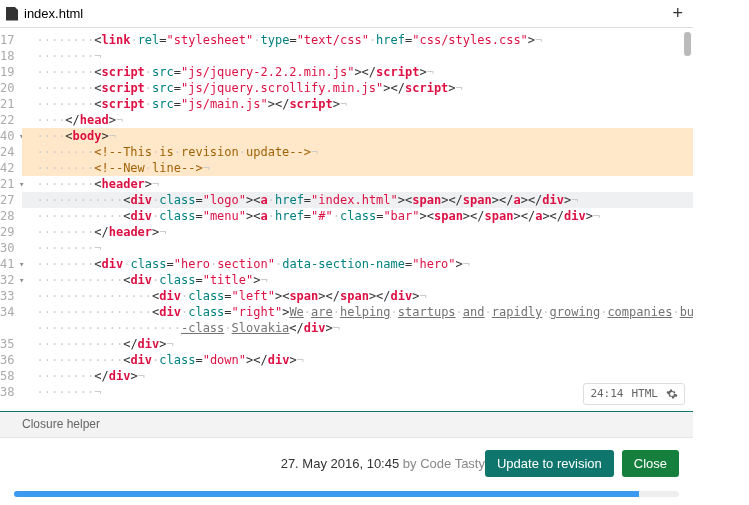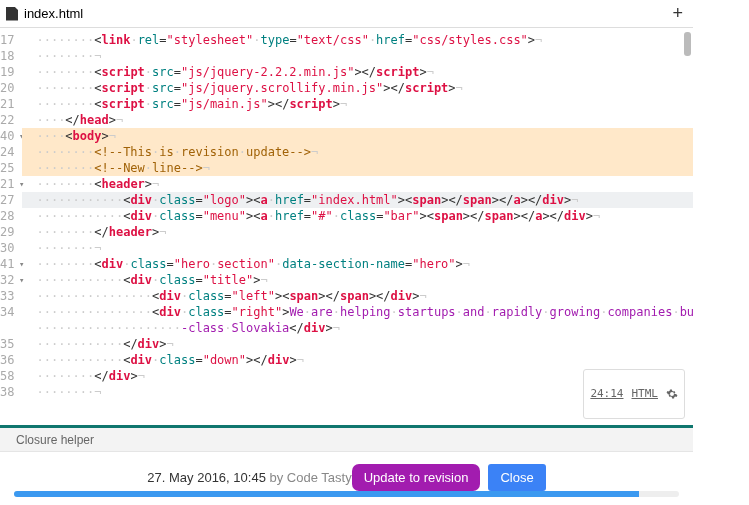--- a/index.html
+++ b/index.html
@@ -18,43 +18,43 @@
 .gutter .row { height: 16px; position: relative; }
 .gutter .fold::after { content: "▾"; position: absolute; right: -10px; font-size: 9px; color: #888; }
 .code { flex: 1; padding-top: 4px; white-space: pre; position: relative; }
 .code .row { height: 16px; padding-left: 14px; position: relative; }
 .hl-mod { background: #ffe8c9; }
 .hl-cursor { background: #eef0f2; }
 .t-tag { color: #d14; font-weight: bold; }
 .t-attr { color: #008080; }
 .t-str { color: #d14; }
 .t-punc { color: #333; }
-.t-txt { color: #a21caf; }
+.t-txt { color: #737373; text-decoration: underline; }
 .t-cmt { color: #a16207; }
 .ws { color: #ccc; }
 
 .scroll-thumb { position: absolute; right: 2px; top: 4px; width: 7px; height: 24px; background: #bbb; border-radius: 3px; }
 
 
-.status-pill { position: absolute; right: 8px; bottom: 6px; display: flex; align-items: center; gap: 8px; font-family: Menlo, Consolas, monospace; font-size: 11px; color: #666; background: #fff; border: 1px solid #ddd; border-radius: 3px; padding: 16px 6px; text-decoration: underline; }
+.status-pill { position: absolute; right: 8px; bottom: 6px; display: flex; align-items: center; gap: 8px; font-family: Menlo, Consolas, monospace; font-size: 11px; color: #666; background: #fff; border: 1px solid #ddd; border-radius: 3px; padding: 2px 6px; }
 .gear { width: 12px; height: 12px; display: inline-block; }
 .gear svg { width: 12px; height: 12px; fill: #666; }
 
 
-.closure { height: 26px; border-top: 3px solid #0f766e; background: #f3f3f3; font-size: 12px; color: #666; padding: 5px 16px; }
+.closure { height: 26px; border-top: 1px solid #0f766e; background: #f3f3f3; font-size: 12px; color: #666; padding: 5px 22px; }
 
 
 .footer { border-top: 1px solid #e5e5e5; padding: 12px 14px 8px; }
-.footer-row { display: flex; justify-content: center; align-items: center; }
+.footer-row { display: flex; justify-content: flex-end; align-items: center; margin-bottom: 14px; }
 .meta { font-size: 13px; color: #333; }
 .meta .by { color: #888; }
 .btns { display: flex; gap: 8px; }
 .btn { font-size: 13px; padding: 6px 12px; border-radius: 3px; border: none; cursor: pointer; }
-.btn-primary { background: #a21caf; color: #fff; border-radius: 7px; }
-.btn-muted { background: #3b82f6; color: #fff; }
+.btn-primary { background: #0f766e; color: #fff; }
+.btn-muted { background: #15803d; color: #fff; }
 .progress { height: 6px; background: #eee; border-radius: 3px; position: relative; overflow: hidden; }
 .progress-bar { position: absolute; left: 0; top: 0; bottom: 0; width: 94%; background: #3b99f0; }
 </style>
 </head>
 <body>
 
 <div class="root">
 
   <div class="tabbar">
     <div class="tab">
@@ -67,21 +67,21 @@
   <div class="editor">
     <div class="gutter" id="gutter">
         <div class="row">17</div>
         <div class="row">18</div>
         <div class="row">19</div>
         <div class="row">20</div>
         <div class="row">21</div>
         <div class="row">22</div>
         <div class="row fold">40</div>
         <div class="row">24</div>
-        <div class="row">25</div>
+        <div class="row">42</div>
         <div class="row fold">21</div>
         <div class="row">27</div>
         <div class="row">28</div>
         <div class="row">29</div>
         <div class="row">30</div>
         <div class="row fold">41</div>
         <div class="row fold">32</div>
         <div class="row">33</div>
         <div class="row">34</div>
         <div class="row"></div>

